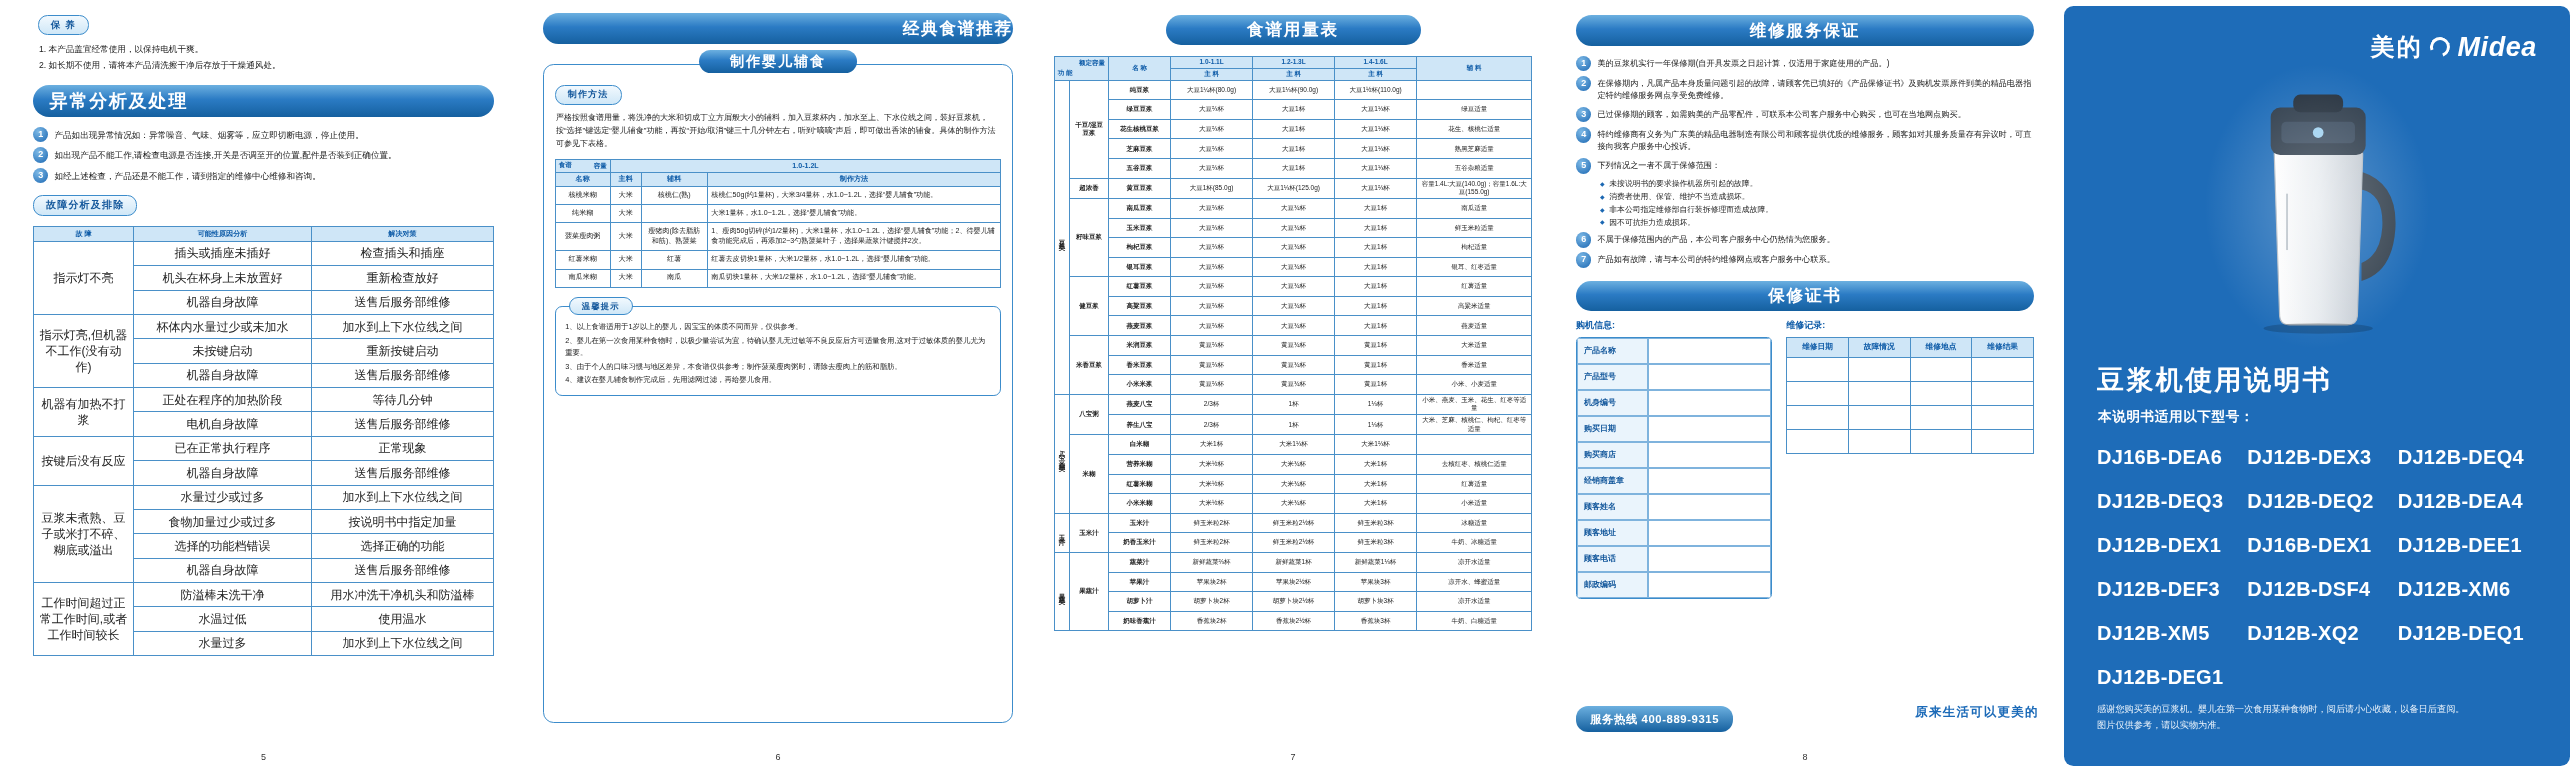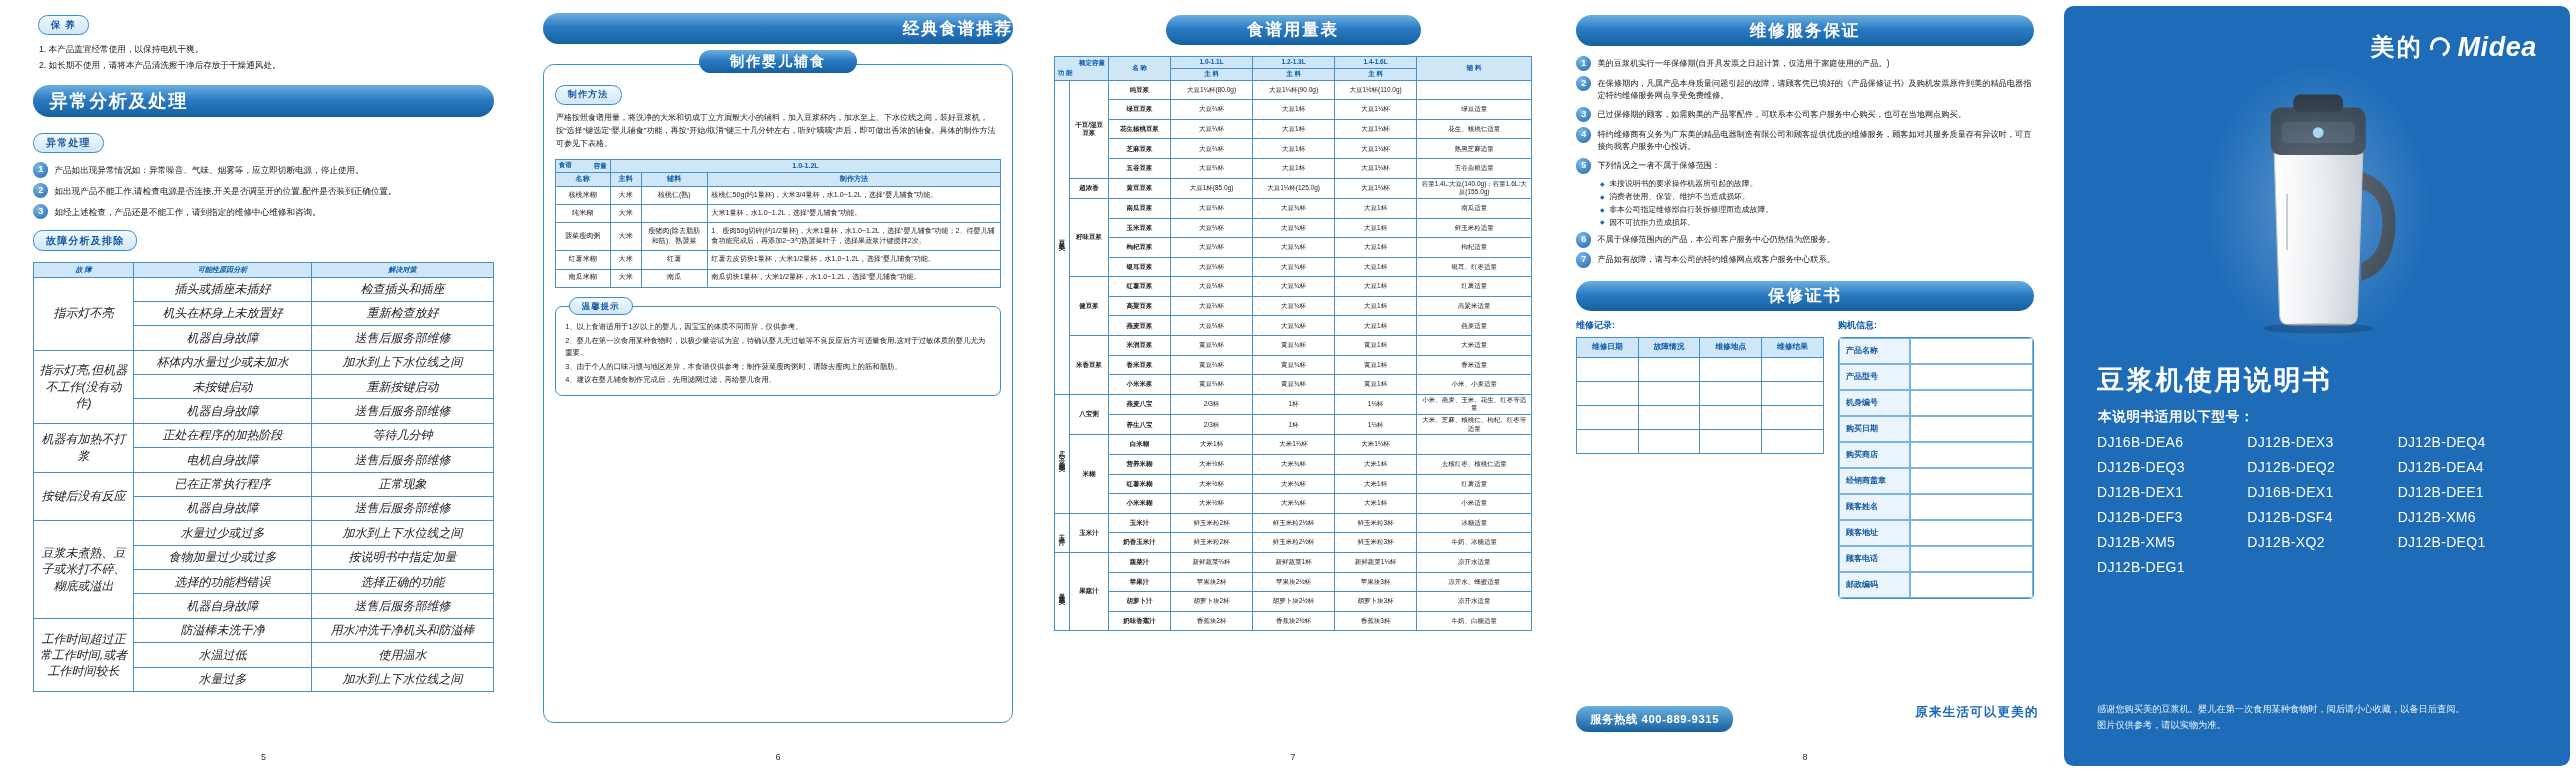--- a/index.html
+++ b/index.html
@@ -30,21 +30,21 @@
   .diag .dt{position:absolute;top:1.8px;right:3px;font-size:6.5px;}
   .diag .db{position:absolute;bottom:1.8px;left:3px;font-size:6.5px;}
 
   
   .p1{left:13px;width:501px;padding:15.4px 20px 0 20px;}
   .care-badge{font-size:9.5px;margin-left:4.7px;}
   .care-items{margin:7.1px 2.4px 12px 6px;}
   .care-line{font-size:8.6px;line-height:1.8;color:#1a1a1a;}
   .p1-banner{font-size:18px;line-height:32px;padding-left:16.6px;margin:2.4px 0 9.5px;}
   .sec-badge{font-size:10px;margin:6px 0 3.6px;}
-  .fault-table{margin-top:7.1px;font-style:italic;}
+  .fault-table{margin-top:7.1px;}
   .fault-table td{padding:3.6px 4.2px;font-size:12px;line-height:1.35;}
   .fault-cell{font-size:7.4px;color:#14589c;}
 
   
   .p2{left:525px;width:506px;padding:13px 18px 0 18px;}
   .p2-banner{display:block;font-size:16.6px;line-height:31px;text-align:right;margin-bottom:8.3px;}
   .p2-box{position:relative;border:1.5px solid #3c8ccb;border-radius:10.7px;
           margin-top:20px;padding:20px 10.7px 9.5px;min-height:659px;}
   .baby-banner{position:absolute;top:-15.4px;left:50%;transform:translateX(-50%);
                font-size:14.2px;padding:2px 31px;white-space:nowrap;}
@@ -97,39 +97,38 @@
   .fan-icon{width:20px;height:20px;border:3px solid #fff;border-radius:50%;
             border-bottom-color:transparent;transform:rotate(25deg);display:inline-block;}
   .logo-en{font-size:27px;font-weight:bold;font-style:italic;letter-spacing:0.6px;}
   .product-wrap{position:absolute;top:66px;left:50%;transform:translateX(-50%);}
   .halo{position:absolute;top:-8.3px;left:50%;transform:translateX(-50%);width:225px;height:285px;
         border-radius:50%;background:radial-gradient(closest-side,rgba(255,255,255,.28),rgba(255,255,255,0));}
   .p5-title{position:absolute;top:356px;left:33px;font-size:27px;font-weight:bold;letter-spacing:2.4px;}
   .p5-sub{position:absolute;top:402px;left:34px;font-size:13.6px;font-weight:bold;letter-spacing:0.6px;}
   .models-grid{position:absolute;top:428px;left:33px;width:451px;display:grid;
                grid-template-columns:repeat(3,1fr);row-gap:9px;}
-  .model{font-size:14px;font-weight:normal;letter-spacing:0.3px;}
+  .model{font-size:20px;font-weight:bold;letter-spacing:0.3px;margin-top:12px;}
   .p5-footer{position:absolute;bottom:33px;left:33px;width:446px;font-size:9.2px;
              line-height:1.75;color:#eaf3fb;}
 </style>
 </head>
 <body>
 
 <div class="sheet">
 
   <section class="panel p1">
     <div class="badge care-badge">保 养</div>
     <div class="care-items">
         <div class="care-line">1. 本产品盖宜经常使用，以保持电机干爽。</div>
         <div class="care-line">2. 如长期不使用，请将本产品清洗擦干净后存放于干燥通风处。</div>
       </div>
 
     <div class="banner p1-banner">异常分析及处理</div>
 
-    <div><span class="badge sec-badge">异常处理</span></div>
     <div>
         <div class="step">
           <span class="num">1</span>
           <span class="step-text">产品如出现异常情况如：异常噪音、气味、烟雾等，应立即切断电源，停止使用。</span>
         </div>
         <div class="step">
           <span class="num">2</span>
           <span class="step-text">如出现产品不能工作,请检查电源是否连接,开关是否调至开的位置,配件是否装到正确位置。</span>
         </div>
         <div class="step">
@@ -605,20 +604,67 @@
         </div>
         <div class="step">
           <span class="num">7</span>
           <span class="step-text">产品如有故障，请与本公司的特约维修网点或客户服务中心联系。</span>
         </div>
       </div>
 
     <div class="banner cert-banner">保修证书</div>
 
     <div class="cert-cols">
+      <div>
+        <div class="cert-col-title">购机信息:</div>
+        <table class="pi-table">
+          <tbody>
+              <tr>
+                <td class="pi-label">产品名称</td>
+                <td class="pi-value"></td>
+              </tr>
+              <tr>
+                <td class="pi-label">产品型号</td>
+                <td class="pi-value"></td>
+              </tr>
+              <tr>
+                <td class="pi-label">机身编号</td>
+                <td class="pi-value"></td>
+              </tr>
+              <tr>
+                <td class="pi-label">购买日期</td>
+                <td class="pi-value"></td>
+              </tr>
+              <tr>
+                <td class="pi-label">购买商店</td>
+                <td class="pi-value"></td>
+              </tr>
+              <tr>
+                <td class="pi-label">经销商盖章</td>
+                <td class="pi-value"></td>
+              </tr>
+              <tr>
+                <td class="pi-label">顾客姓名</td>
+                <td class="pi-value"></td>
+              </tr>
+              <tr>
+                <td class="pi-label">顾客地址</td>
+                <td class="pi-value"></td>
+              </tr>
+              <tr>
+                <td class="pi-label">顾客电话</td>
+                <td class="pi-value"></td>
+              </tr>
+              <tr>
+                <td class="pi-label">邮政编码</td>
+                <td class="pi-value"></td>
+              </tr>
+            </tbody>
+        </table>
+      </div>
       <div style="flex:1">
         <div class="cert-col-title">维修记录:</div>
         <table class="blue-table rr-table">
           <thead>
               <tr>
                 <th>维修日期</th>
                 <th>故障情况</th>
                 <th>维修地点</th>
                 <th>维修结果</th>
               </tr>
@@ -640,67 +686,20 @@
                 <td></td>
                 <td></td>
                 <td></td>
                 <td></td>
               </tr>
               <tr>
                 <td></td>
                 <td></td>
                 <td></td>
                 <td></td>
-              </tr>
-            </tbody>
-        </table>
-      </div>
-      <div>
-        <div class="cert-col-title">购机信息:</div>
-        <table class="pi-table">
-          <tbody>
-              <tr>
-                <td class="pi-label">产品名称</td>
-                <td class="pi-value"></td>
-              </tr>
-              <tr>
-                <td class="pi-label">产品型号</td>
-                <td class="pi-value"></td>
-              </tr>
-              <tr>
-                <td class="pi-label">机身编号</td>
-                <td class="pi-value"></td>
-              </tr>
-              <tr>
-                <td class="pi-label">购买日期</td>
-                <td class="pi-value"></td>
-              </tr>
-              <tr>
-                <td class="pi-label">购买商店</td>
-                <td class="pi-value"></td>
-              </tr>
-              <tr>
-                <td class="pi-label">经销商盖章</td>
-                <td class="pi-value"></td>
-              </tr>
-              <tr>
-                <td class="pi-label">顾客姓名</td>
-                <td class="pi-value"></td>
-              </tr>
-              <tr>
-                <td class="pi-label">顾客地址</td>
-                <td class="pi-value"></td>
-              </tr>
-              <tr>
-                <td class="pi-label">顾客电话</td>
-                <td class="pi-value"></td>
-              </tr>
-              <tr>
-                <td class="pi-label">邮政编码</td>
-                <td class="pi-value"></td>
               </tr>
             </tbody>
         </table>
       </div>
     </div>
 
     <div class="hotline">服务热线 400-889-9315</div>
     <div class="slogan">原来生活可以更美的</div>
 
     <div class="page-num">8</div>

